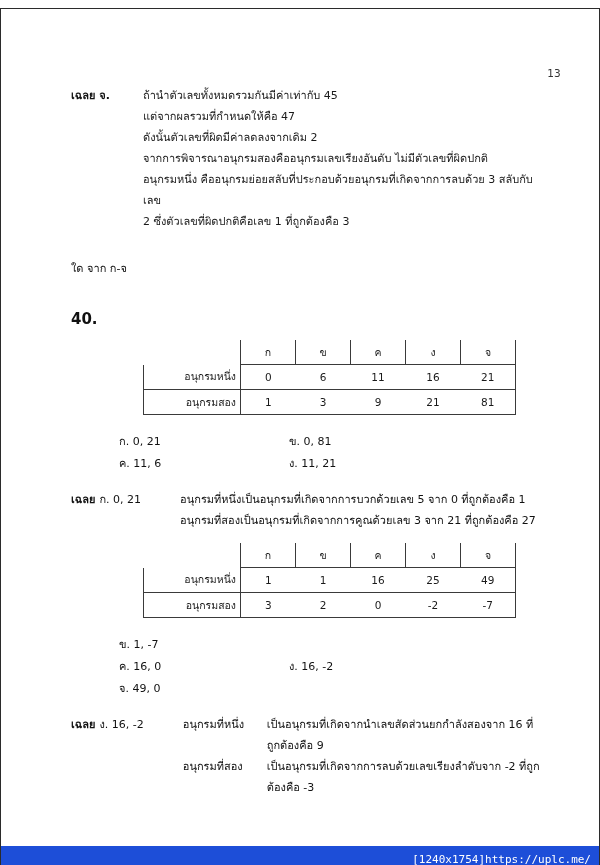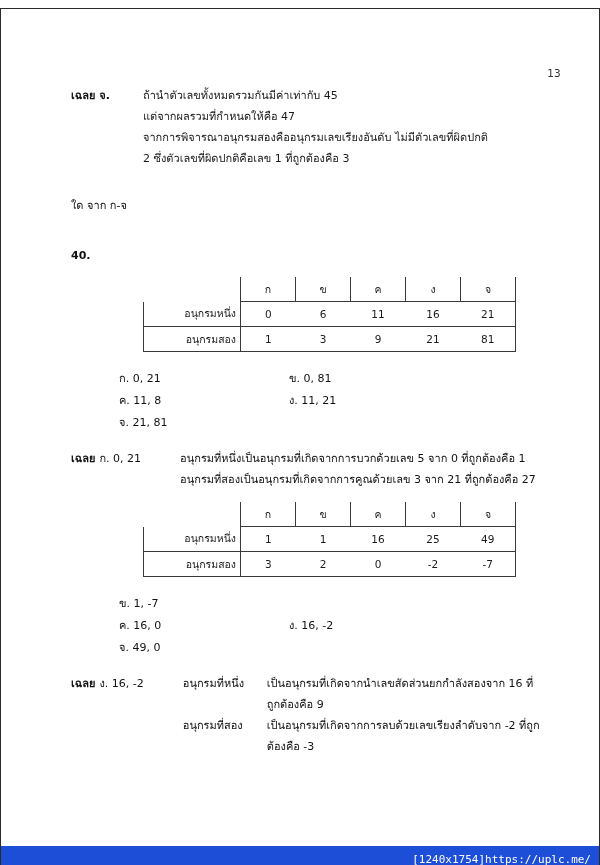--- a/index.html
+++ b/index.html
@@ -79,21 +79,21 @@
     margin-top: 26px;
     font-size: 11px;
     line-height: 22px;
   }
   .instruction .lead { font-weight: bold; }
 
   
   .qnum {
     margin-top: 30px;
     font-weight: bold;
-    font-size: 11px;
+    font-size: 15px;
     line-height: 18px;
   }
 
   
   .tbl-wrap {
     margin-top: 12px;
     margin-left: 72px;
   }
   table.seq {
     border-collapse: collapse;
@@ -217,21 +217,23 @@
 
     <div class="page-number">13</div>
 
     <div class="content">
 
       <div class="sol-row">
         <div class="sol-label">เฉลย จ.</div>
         <div class="sol-body">
           <div class="line">ถ้านำตัวเลขทั้งหมดรวมกันมีค่าเท่ากับ 45</div>
           <div class="line">แต่จากผลรวมที่กำหนดให้คือ 47</div>
+          <div class="line">ดังนั้นตัวเลขที่ผิดมีค่าลดลงจากเดิม 2</div>
           <div class="line">จากการพิจารณาอนุกรมสองคืออนุกรมเลขเรียงอันดับ ไม่มีตัวเลขที่ผิดปกติ</div>
+          <div class="line">อนุกรมหนึ่ง คืออนุกรมย่อยสลับที่ประกอบด้วยอนุกรมที่เกิดจากการลบด้วย 3 สลับกับเลข</div>
           <div class="line">2 ซึ่งตัวเลขที่ผิดปกติคือเลข 1 ที่ถูกต้องคือ 3</div>
         </div>
       </div>
 
       <div class="instruction">
         <div>ใด จาก ก-จ</div>
       </div>
 
       <div class="qnum">40.</div>
 
@@ -265,25 +267,24 @@
         </tbody>
           </table>
       </div>
 
       <div class="choices">
         <div class="choice-row">
           <span class="choice">ก. 0, 21</span>
           <span class="choice">ข. 0, 81</span>
         </div>
         <div class="choice-row">
-          <span class="choice">ค. 11, 8</span>
+          <span class="choice">ค. 11, 6</span>
           <span class="choice">ง. 11, 21</span>
         </div>
         <div class="choice-row">
-          <span class="choice">จ. 21, 81</span>
           <span class="choice"></span>
         </div>
       </div>
 
       <div class="answer">
         <span class="answer-label">เฉลย</span>
         <span class="answer-choice">ก. 0, 21</span>
         <span class="answer-lines">
           <span class="ans-line">
             <span class="ans-term">อนุกรมที่หนึ่ง</span>

